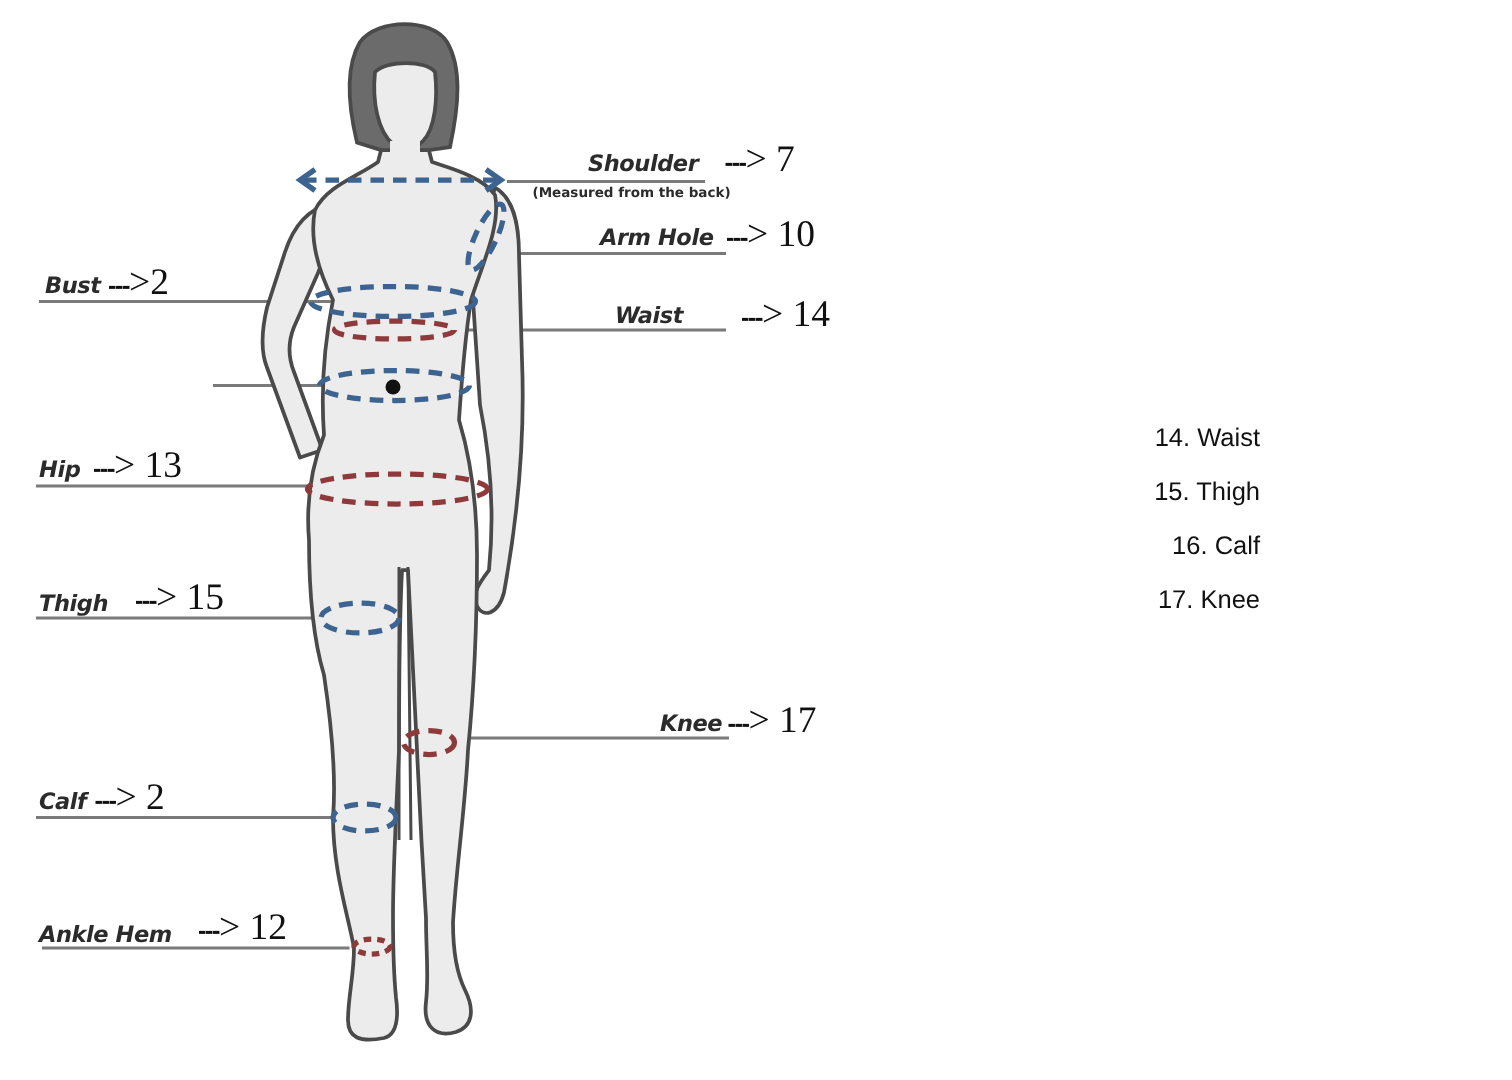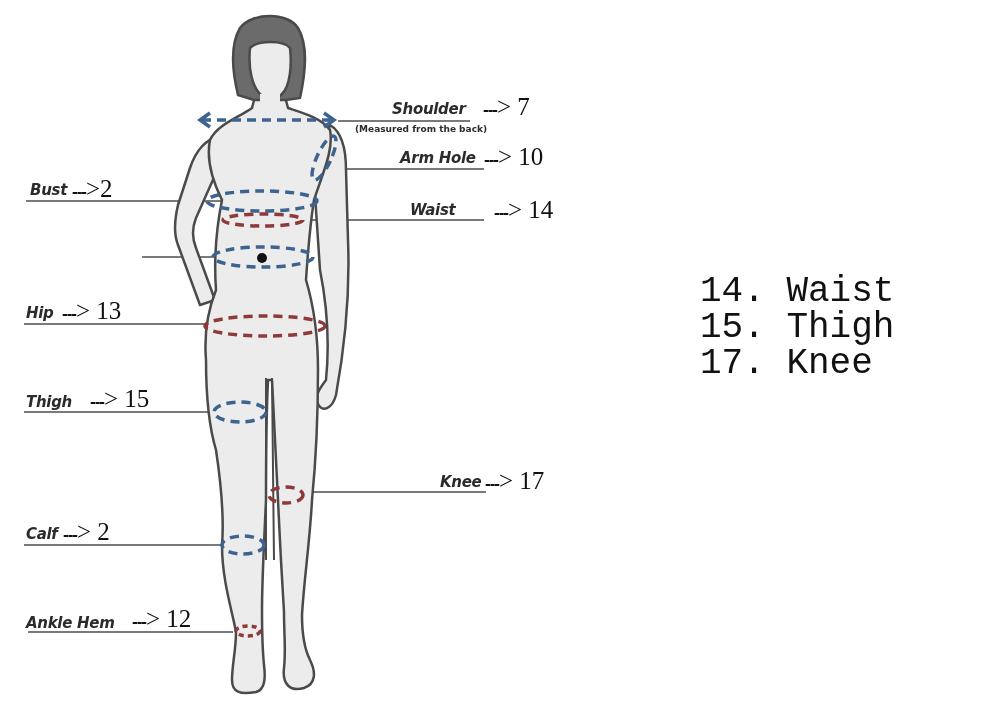--- a/index.html
+++ b/index.html
@@ -3,21 +3,21 @@
 <meta charset="utf-8">
 <style>
   html, body { margin:0; padding:0; background:#ffffff; }
   body { width:1008px; height:720px; position:relative; overflow:hidden; font-family:"Liberation Sans", sans-serif; }
   #figure { position:absolute; left:0; top:0; }
   .lbl { position:absolute; font-family:"DejaVu Sans", sans-serif; font-weight:bold; font-size:15px; color:#2b2b2b; letter-spacing:-0.3px; white-space:nowrap;font-style:italic; }
   .sub { position:absolute; font-family:"DejaVu Sans", sans-serif; font-weight:bold; font-size:9px; color:#2b2b2b; white-space:nowrap; }
   .val { position:absolute; font-family:"Liberation Serif", serif; font-size:25px; color:#111; white-space:nowrap; }
   .arrow { font-family:"Liberation Sans", sans-serif; font-weight:bold; font-size:17px; letter-spacing:-1px; }
   .arrowhead { font-family:"Liberation Serif", serif; font-weight:normal; font-size:25px; }
-  #legend { position:absolute; left:700px; top:274px; width:140px; text-align:right; font-family:Liberation Mono, monospace; font-size:36px; line-height:36px; color:#111; }
+  #legend { position:absolute; left:700px; top:274px; width:140px; text-align:right; font-family:Liberation Sans, sans-serif; font-size:17px; line-height:36px; color:#111; }
   #legend div { white-space:nowrap; }
 </style>
 </head>
 <body>
 
 <svg id="figure" width="1008" height="720" viewBox="0 0 1008 720" xmlns="http://www.w3.org/2000/svg">
 
   <g stroke="#7a7a7a" stroke-width="2" fill="none">
     <line x1="338" y1="121" x2="470" y2="121"></line>
     <line x1="328" y1="169" x2="484" y2="169"></line>
@@ -100,14 +100,15 @@
 
 <span class="lbl" style="left:26px;top:525px;">Calf</span>
 <span class="val" style="left:63px;top:518px;"><span class="arrow">---</span><span class="arrowhead">&gt;</span> <span>2</span></span>
 
 <span class="lbl" style="left:26px;top:614px;">Ankle Hem</span>
 <span class="val" style="left:132px;top:605px;text-align:right;"><span class="arrow">---</span><span class="arrowhead">&gt;</span> <span>12</span></span>
 
 <div id="legend">
   <div>14. Waist</div>
   <div>15. Thigh</div>
+  <div>16. Calf</div>
   <div>17. Knee</div>
 </div>
 
 </body></html>

